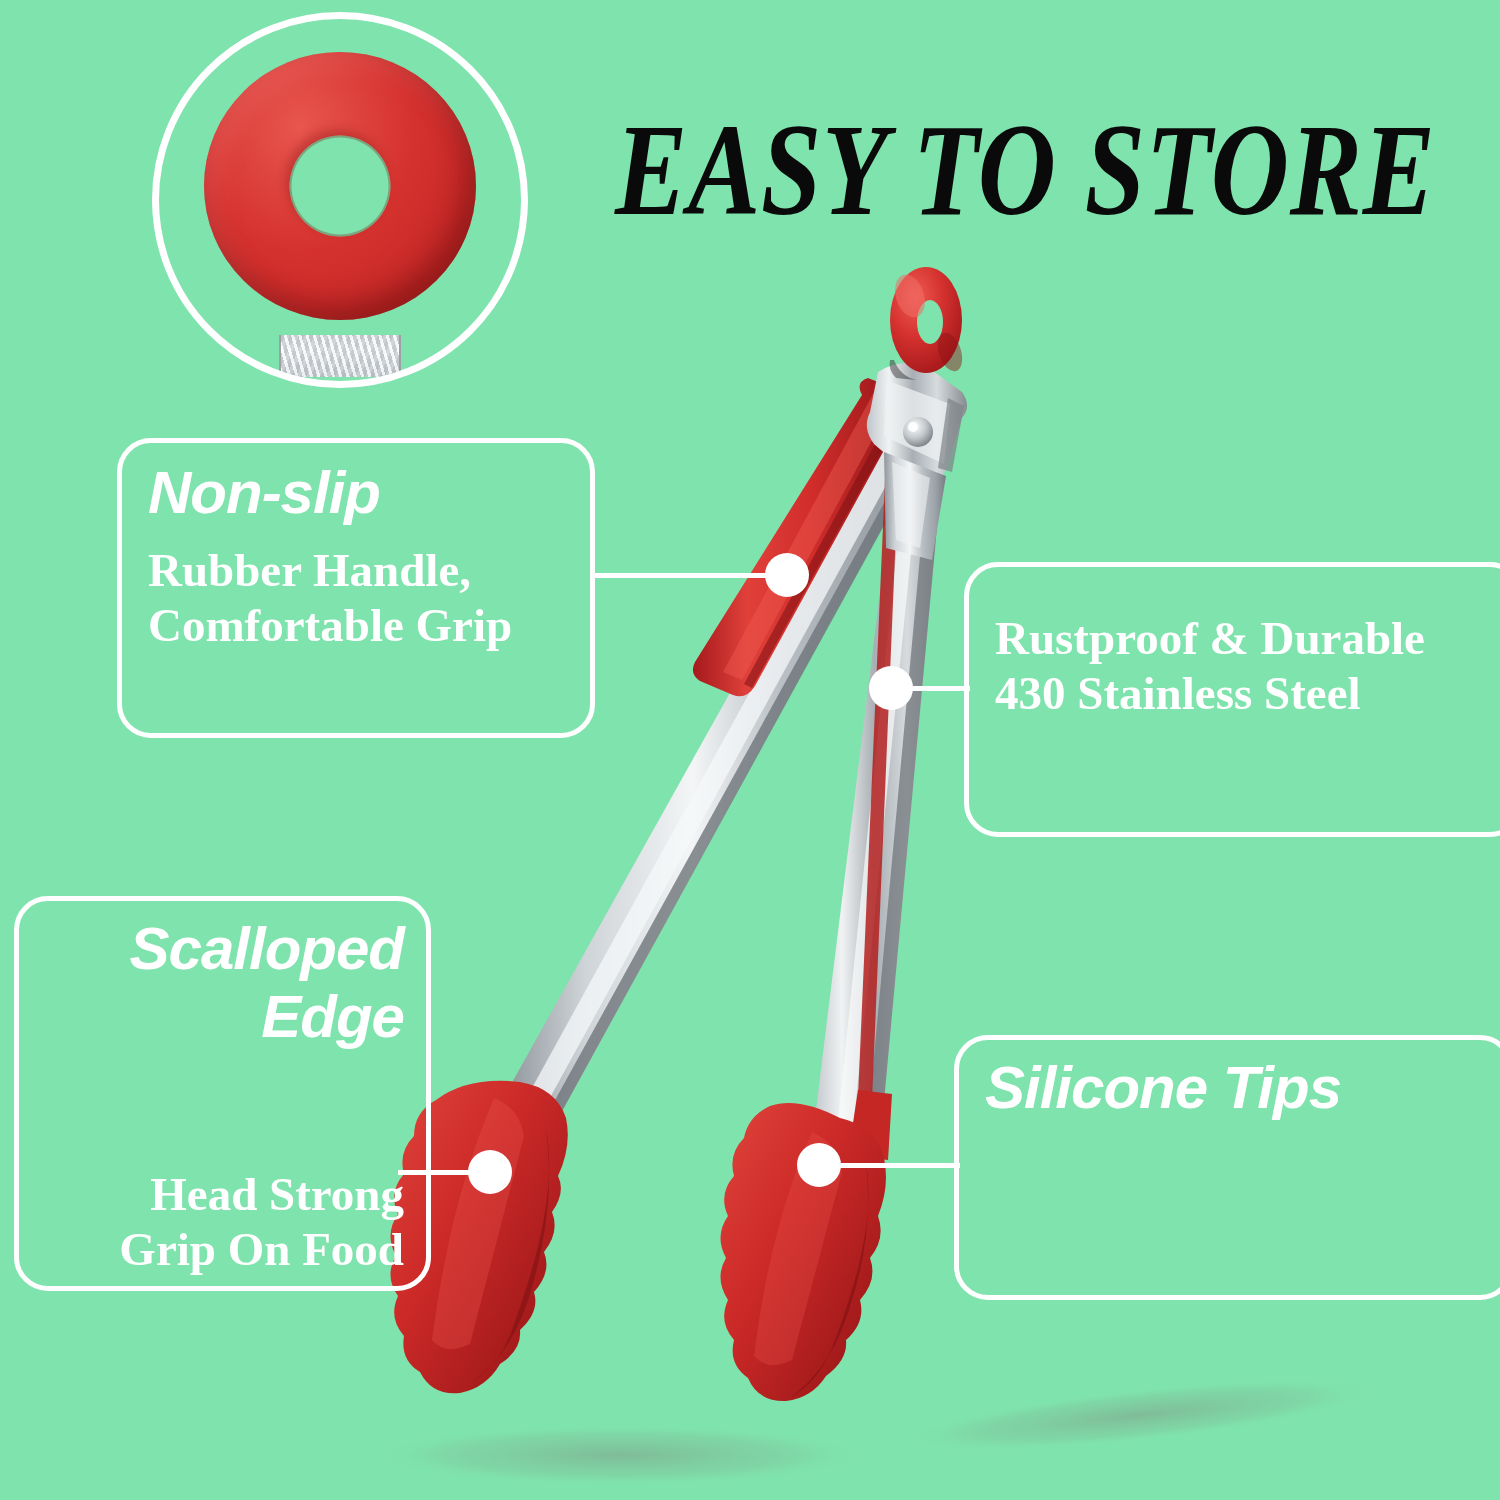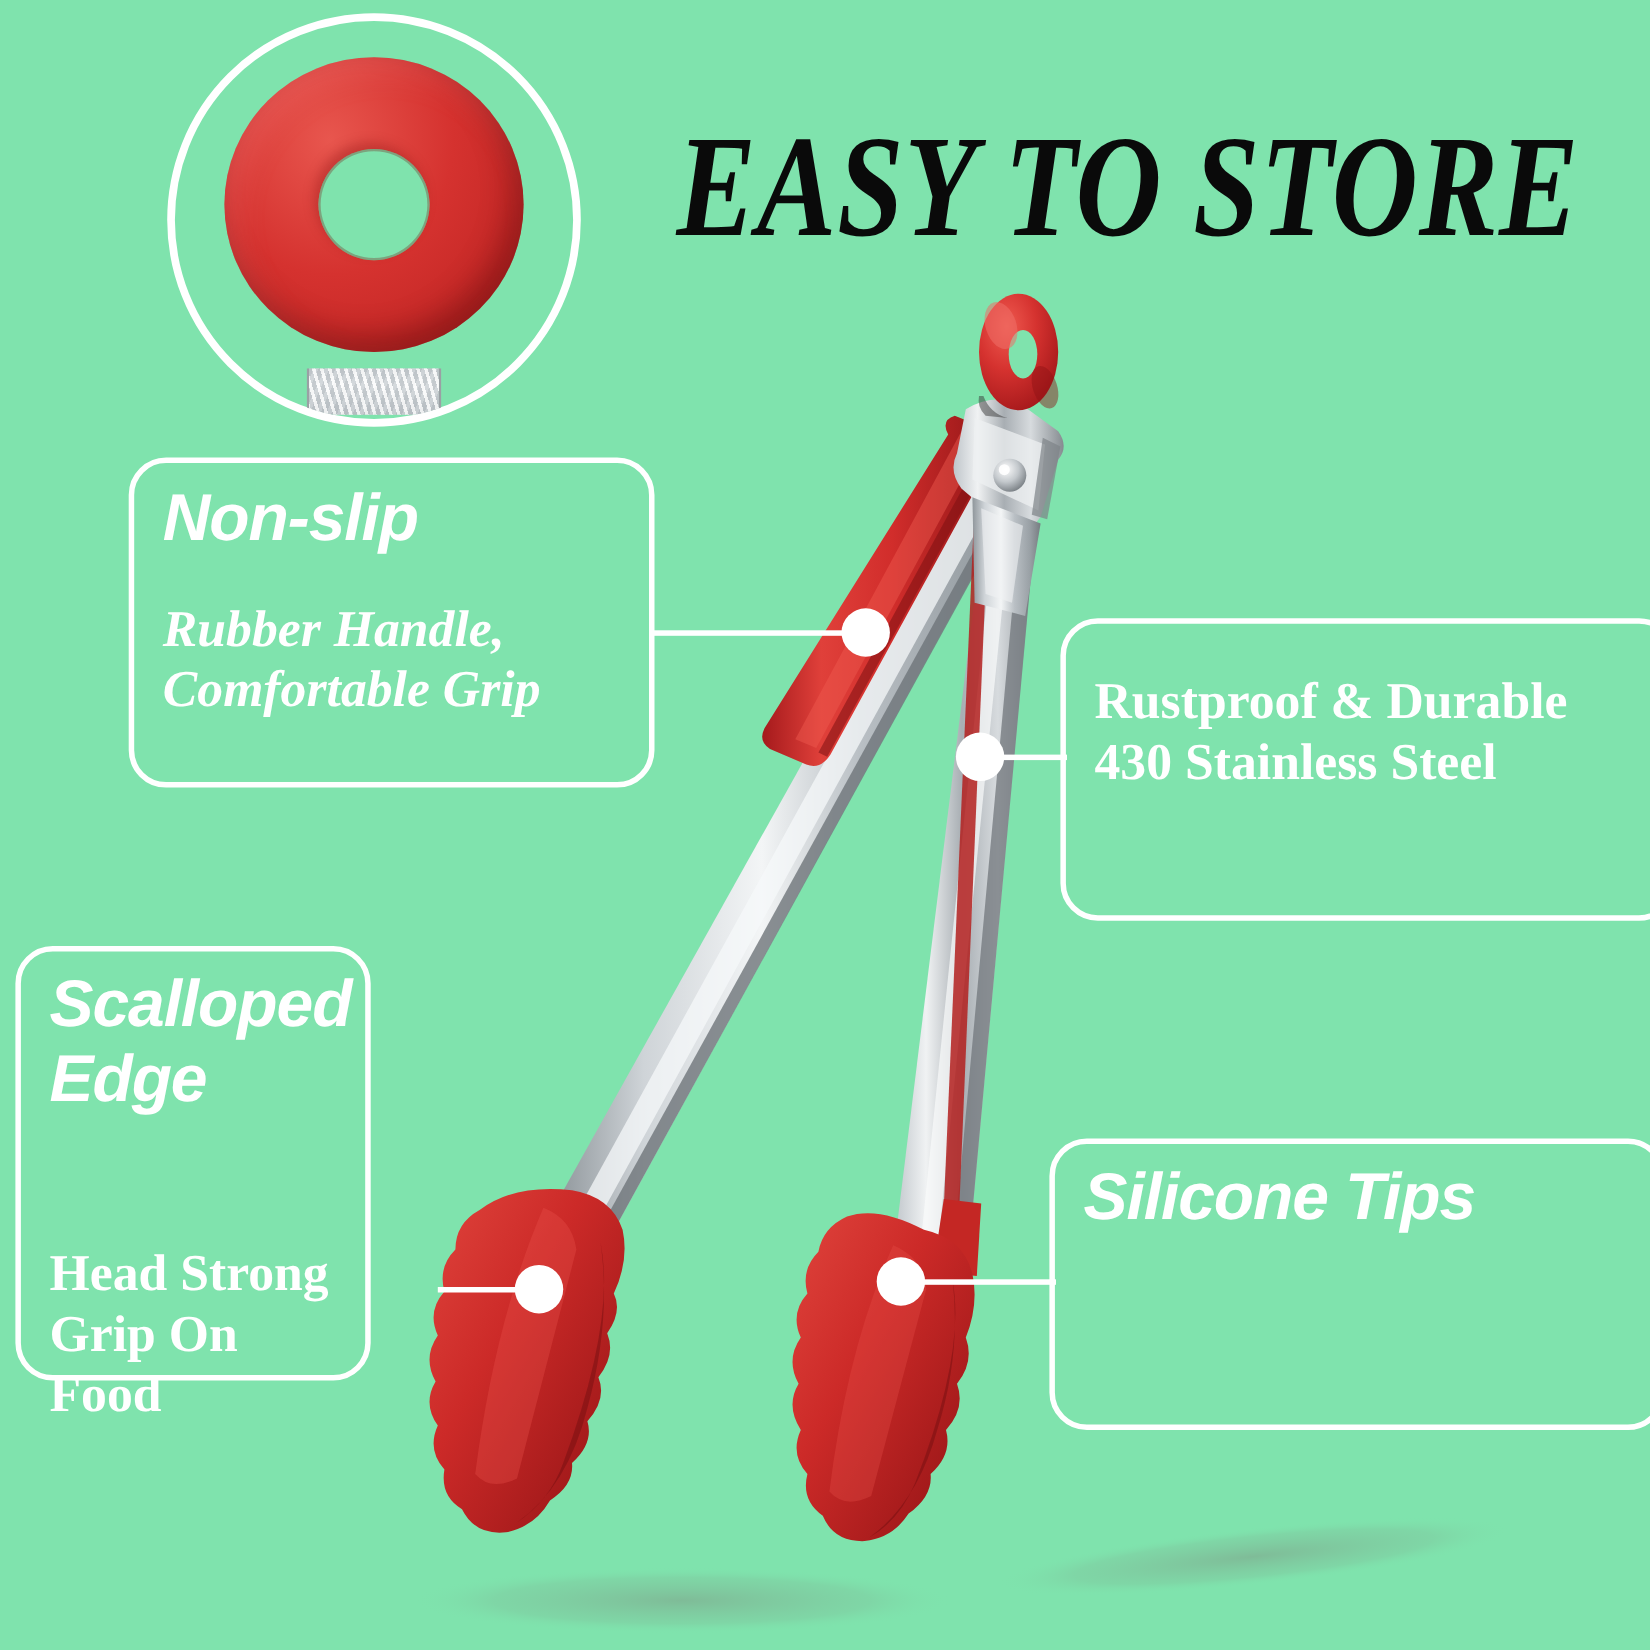--- a/index.html
+++ b/index.html
@@ -98,28 +98,28 @@
     white-space:pre-line;
   }
   .callout .c-body {
     font-family:"Liberation Serif", serif;
     font-weight:700;
     font-size:47px;
     line-height:55px;
     white-space:pre-line;
   }
 
-  #callout-nonslip    { left:117px;  top:416px;  width:478px; height:300px; }
+  #callout-nonslip    { left:117px;  top:438px;  width:478px; height:300px; }
   #callout-nonslip .c-head { margin-top:2px; }
-  #callout-nonslip .c-body { margin-top:40px;font-style:italic; }
+  #callout-nonslip .c-body { margin-top:16px; }
 
   #callout-foodgrade  { left:964px;  top:562px;  width:560px; height:275px; border-right-color:#ffffff; }
   #callout-foodgrade .c-body { margin-top:30px; }
 
-  #callout-scalloped  { left:14px;   top:860px;  width:323px; height:395px; }
+  #callout-scalloped  { left:14px;   top:896px;  width:417px; height:395px;text-align:right; }
   #callout-scalloped .c-body { margin-top:116px; }
 
   #callout-silicone   { left:954px;  top:1035px; width:560px; height:265px; }
   #callout-silicone .c-body { margin-top:56px; }
 
   
   .lead-line { position:absolute; background:#ffffff; }
   .lead-dot {
     position:absolute;
     width:44px; height:44px;

